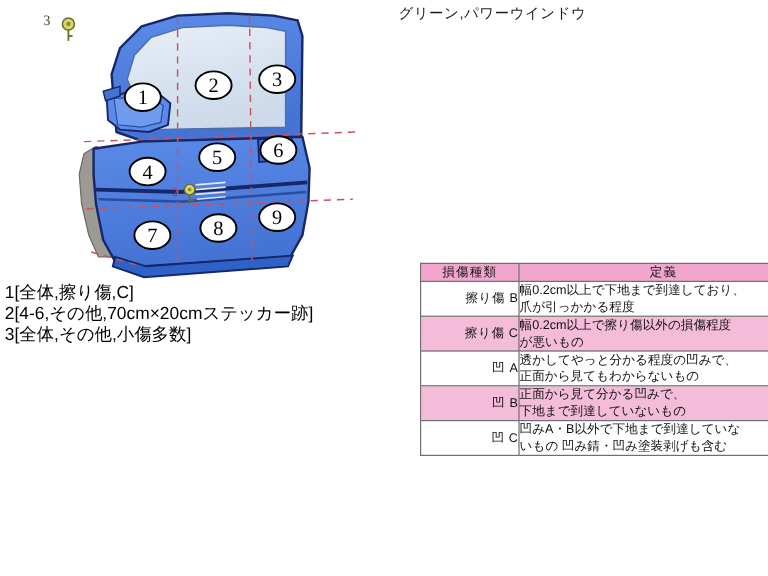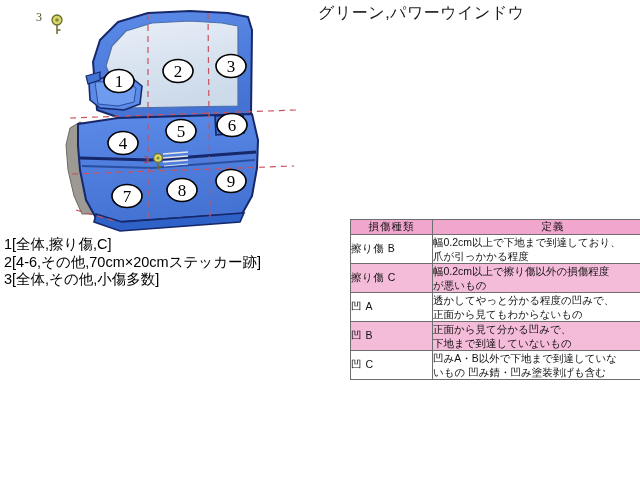--- a/index.html
+++ b/index.html
@@ -9,22 +9,22 @@
     font-family:"Liberation Sans","DejaVu Sans",sans-serif;
     position:relative;
     overflow:hidden;
     color:#000;
   }
   .root{position:absolute;left:0;top:0;width:640px;height:480px;}
 
   
   .header-text{
     position:absolute;
-    left:318px;top:3px;
-    font-size:16px;
+    left:332px;top:3px;
+    font-size:12px;
     letter-spacing:0.5px;
     white-space:nowrap;
     color:#1a1a1a;
   }
 
   
   .diagram{
     position:absolute;
     left:0px;top:0px;
     width:300px;height:235px;
@@ -62,21 +62,21 @@
     table-layout:fixed;
     background:#fff;
   }
   table.damage td,table.damage th{
     border:1px solid #6e6e6e;
     padding:0;
     vertical-align:middle;
   }
   .col-type{width:82px;}
   .cell-type{
-    text-align:left;
+    text-align:right;
     font-size:10.5px;
     color:#111;
     padding:6px 2px;
     letter-spacing:0.5px;
     white-space:nowrap;
   }
   .cell-def{
     font-size:10.5px;
     color:#111;
     padding:5px 4px 5px 7px;

